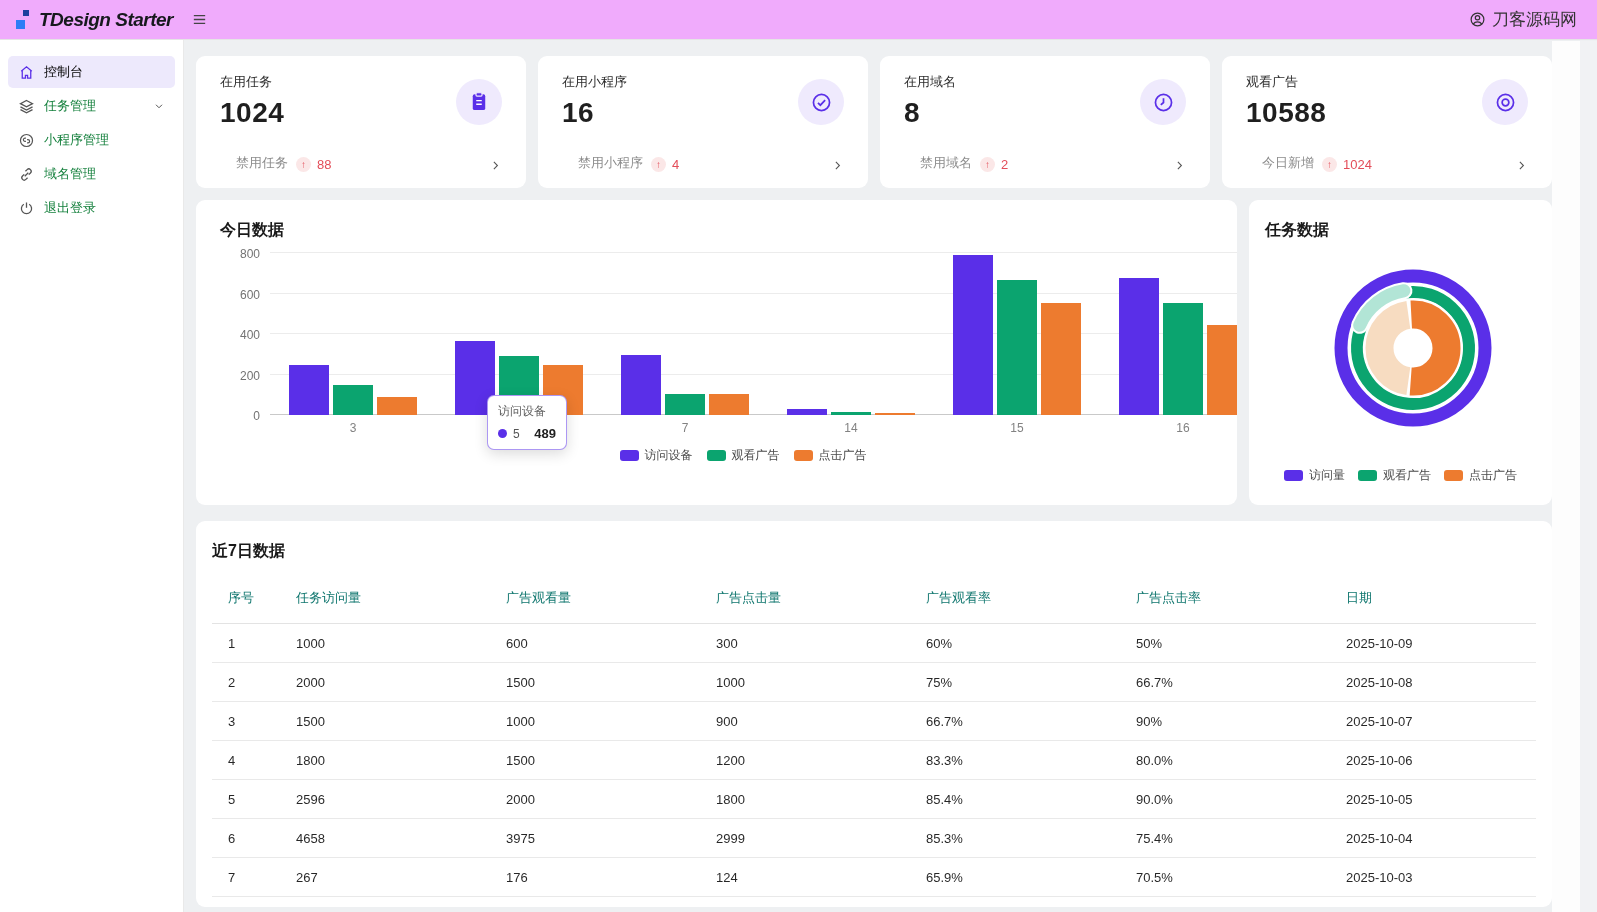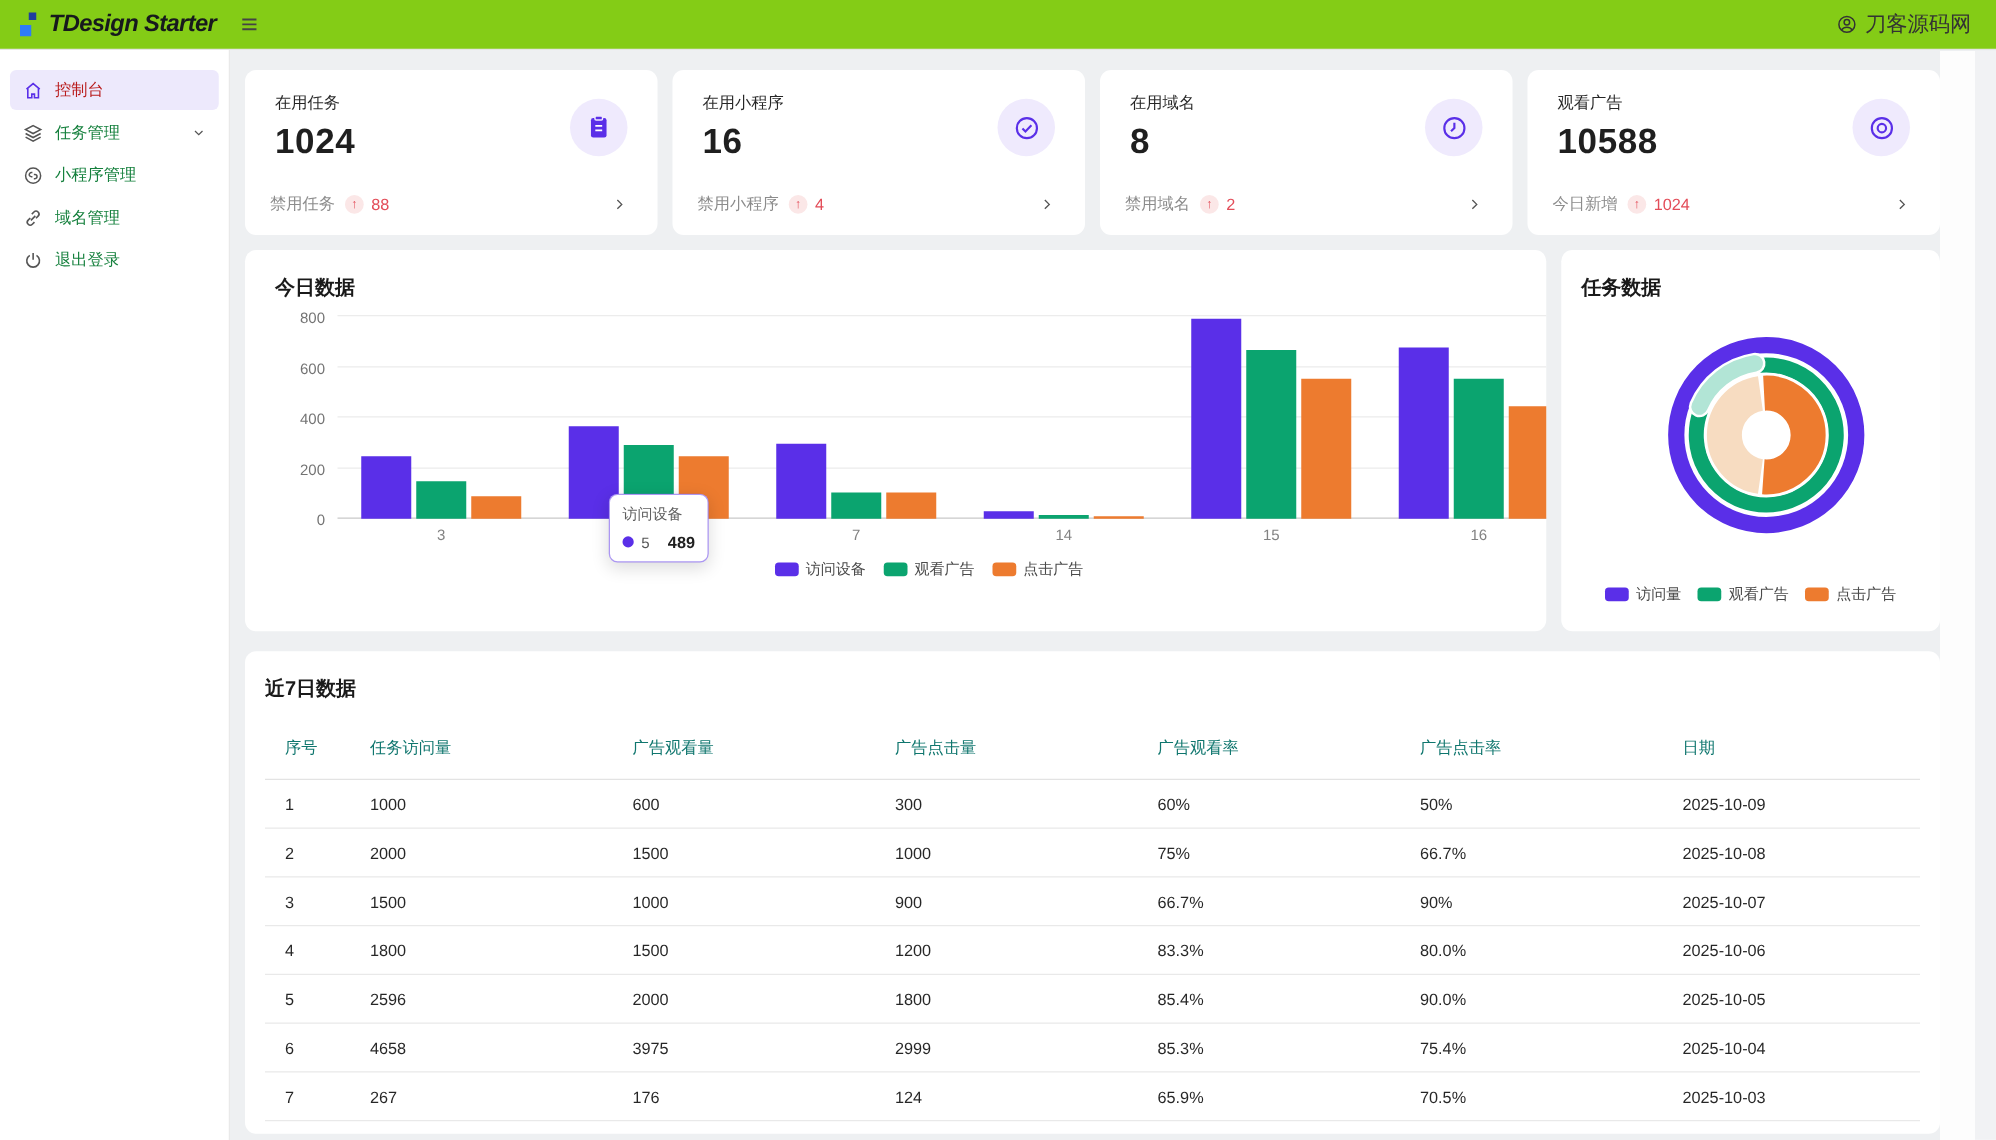--- a/index.html
+++ b/index.html
@@ -1,52 +1,52 @@
 <!DOCTYPE html>
 <html><head>
 <meta charset="utf-8">
 <style>
   * { margin:0; padding:0; box-sizing:border-box; }
   html,body { width:1597px; height:912px; overflow:hidden; background:#eef0f2;
     font-family:"Liberation Sans","DejaVu Sans",sans-serif; color:rgba(0,0,0,.88); }
 
   
-  .header { position:fixed; top:0; left:0; right:0; height:40px; background:#84cc16;
+  .header { position:fixed; top:0; left:0; right:0; height:40px; background:#f0abfc;
     border-bottom:1px solid #e5e5e5; display:flex; align-items:center; z-index:50;
     padding:0 20px 0 16px; }
   .logo { display:flex; align-items:center; gap:8px; }
   .logo-mark { position:relative; width:15px; height:26px; display:inline-block; }
   .logo-mark .sq1 { position:absolute; left:7px; top:3px; width:6px; height:6px; background:#1f3f9e; }
   .logo-mark .sq2 { position:absolute; left:0; top:13px; width:9px; height:9px; background:#2e7cf6; }
   .logo-text { font-size:19px; font-weight:800; font-style:italic; letter-spacing:-0.5px; color:#17191d; }
   .menu-toggle { margin-left:18px; background:none; border:none; cursor:pointer; display:flex; align-items:center; color:#444; }
   .header-right { margin-left:auto; display:flex; align-items:center; gap:6px; font-size:17px; color:#333; cursor:pointer; }
 
   
   .sidebar { position:fixed; top:40px; left:0; bottom:0; width:184px; background:#fff;
     border-right:1px solid #e9e9e9; padding-top:14px; z-index:40; }
   .side-item { display:flex; align-items:center; gap:9px; height:32px; margin:2px 8px;
     padding:0 10px; border-radius:5px; font-size:13px; color:#15803d; cursor:pointer; }
   .side-item svg { flex:0 0 auto; color:#555; }
   .side-item .chev { margin-left:auto; color:#777; }
-  .side-item.active { background:#ede9fc; color:#b91c1c; }
+  .side-item.active { background:#ede9fc; color:#000000; }
   .side-item.active svg { color:#5a2fe8; }
 
   
   .main { position:absolute; left:196px; top:56px; width:1356px; }
   .card { background:#fff; border-radius:9px; }
 
   
   .stat-row { display:flex; gap:12px; }
   .stat-card { flex:1; height:132px; padding:17px 24px 14px; position:relative; }
   .stat-title { font-size:13px; color:rgba(0,0,0,.85); }
   .stat-value { font-size:28px; font-weight:600; margin-top:6px; letter-spacing:.5px; }
   .stat-icon { position:absolute; right:24px; top:23px; width:46px; height:46px; border-radius:50%;
     background:#efeafd; display:flex; align-items:center; justify-content:center; color:#5a2fe8; }
-  .stat-footer { position:absolute; left:20px; right:24px; bottom:16px; display:flex; align-items:center; font-size:13px; }
+  .stat-footer { position:absolute; left:40px; right:24px; bottom:16px; display:flex; align-items:flex-end; font-size:13px; }
   .stat-footer .flabel { color:#8c8c8c; margin-right:8px; }
   .trend-badge { width:15px; height:15px; border-radius:50%; background:#fbe7e7; color:#e34d59;
     display:inline-flex; align-items:center; justify-content:center; font-size:10px; font-weight:700; margin-right:6px; }
   .trend-num { color:#e34d59; }
   .stat-footer .chev { margin-left:auto; color:#555; cursor:pointer; display:flex; }
 
   
   .charts-row { display:flex; gap:12px; margin-top:12px;justify-content:flex-end; }
   .chart-card { height:305px; overflow:hidden; position:relative; }
   .bar-card { width:1041px; padding:20px 0 0 24px; }

